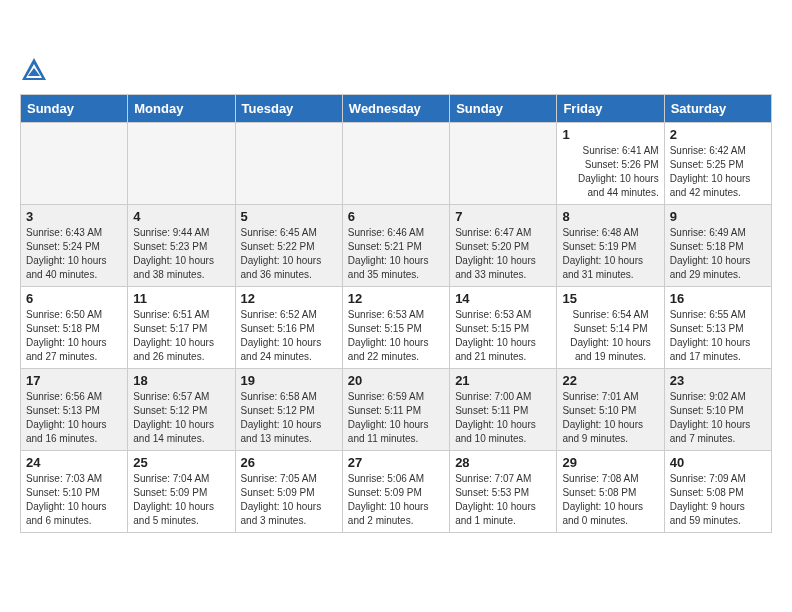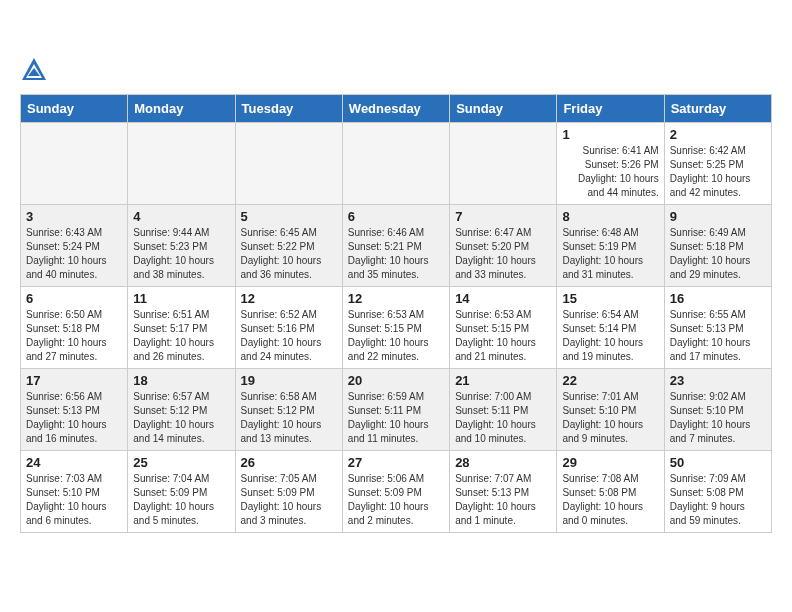--- a/index.html
+++ b/index.html
@@ -219,21 +219,21 @@
           </td>
           <td>
             <div class="day-number">14</div>
             <div class="day-info" style="white-space: pre-line;">Sunrise: 6:53 AM
 Sunset: 5:15 PM
 Daylight: 10 hours
 and 21 minutes.</div>
           </td>
           <td>
             <div class="day-number">15</div>
-            <div class="day-info" style="white-space: pre-line;">Sunrise: 6:54 AM
+            <div class="day-info" style="white-space: pre-line; text-align: center;">Sunrise: 6:54 AM
 Sunset: 5:14 PM
 Daylight: 10 hours
 and 19 minutes.</div>
           </td>
           <td>
             <div class="day-number">16</div>
             <div class="day-info" style="white-space: pre-line;">Sunrise: 6:55 AM
 Sunset: 5:13 PM
 Daylight: 10 hours
 and 17 minutes.</div>
@@ -315,33 +315,33 @@
           <td>
             <div class="day-number">27</div>
             <div class="day-info" style="white-space: pre-line;">Sunrise: 5:06 AM
 Sunset: 5:09 PM
 Daylight: 10 hours
 and 2 minutes.</div>
           </td>
           <td>
             <div class="day-number">28</div>
             <div class="day-info" style="white-space: pre-line;">Sunrise: 7:07 AM
-Sunset: 5:13 PM
+Sunset: 5:53 PM
 Daylight: 10 hours
 and 1 minute.</div>
           </td>
           <td>
             <div class="day-number">29</div>
             <div class="day-info" style="white-space: pre-line;">Sunrise: 7:08 AM
 Sunset: 5:08 PM
 Daylight: 10 hours
 and 0 minutes.</div>
           </td>
           <td>
-            <div class="day-number">50</div>
+            <div class="day-number">40</div>
             <div class="day-info" style="white-space: pre-line;">Sunrise: 7:09 AM
 Sunset: 5:08 PM
 Daylight: 9 hours
 and 59 minutes.</div>
           </td>
         </tr>
       </tbody>
   </table>
 </div>
 

